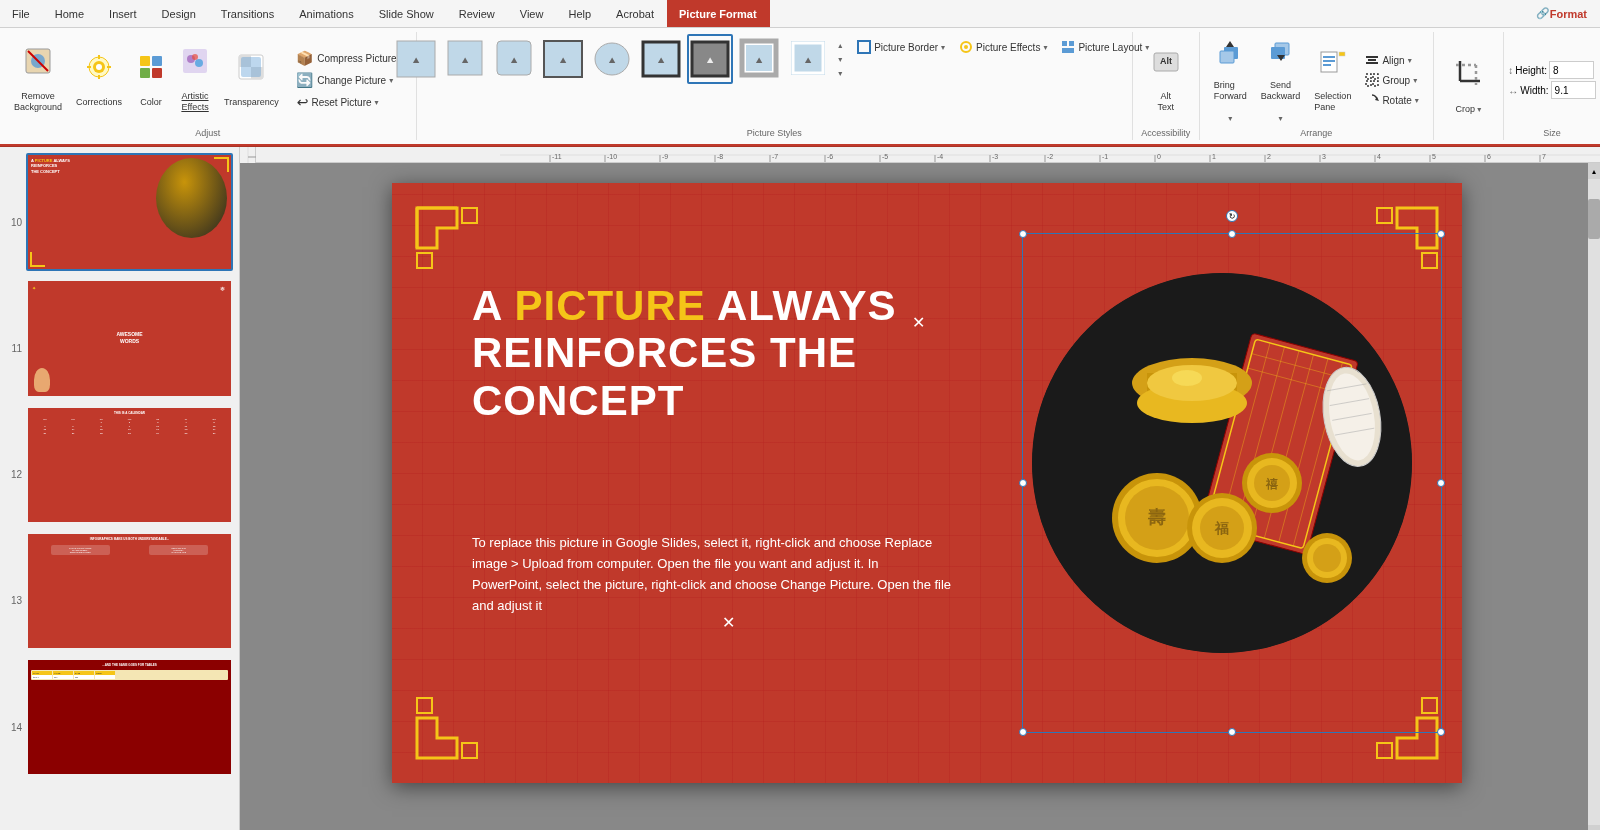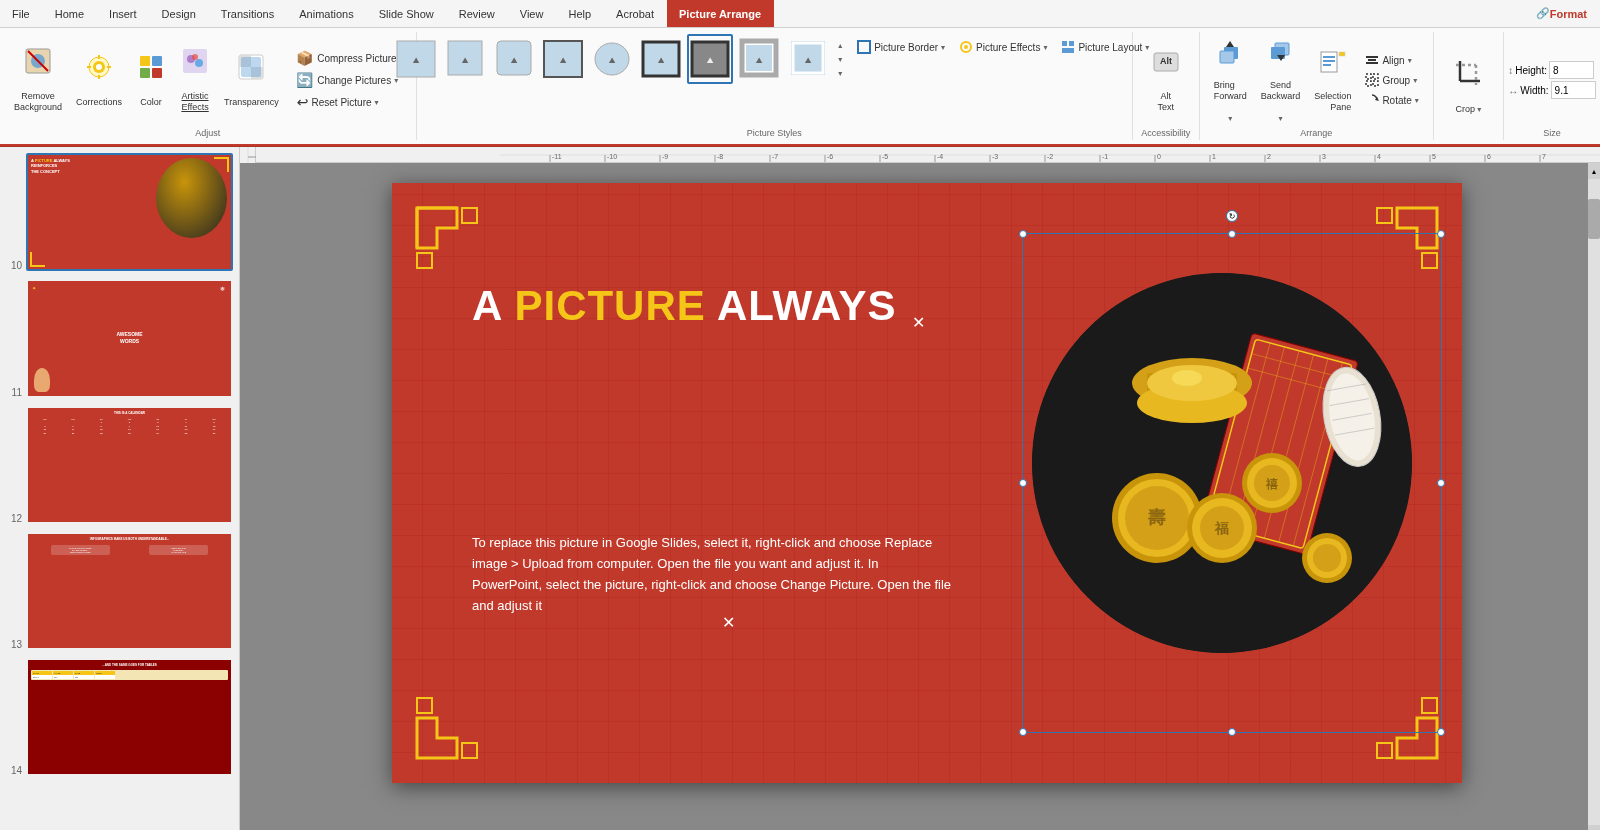--- a/index.html
+++ b/index.html
@@ -139,21 +139,21 @@
       border-right: 1px solid #ccc;
       overflow-y: auto;
       padding: 4px;
       display: flex;
       flex-direction: column;
       gap: 4px;
     }
 
     .slide-thumb {
       display: flex;
-      align-items: flex-end;
+      align-items: center;
       gap: 4px;
       cursor: pointer;
       padding: 2px;
     }
 
     .slide-num {
       font-size: 10px;
       color: #666;
       width: 16px;
       text-align: right;
@@ -403,21 +403,21 @@
     <div class="ribbon-tab">Home</div>
     <div class="ribbon-tab">Insert</div>
     <div class="ribbon-tab">Design</div>
     <div class="ribbon-tab">Transitions</div>
     <div class="ribbon-tab">Animations</div>
     <div class="ribbon-tab">Slide Show</div>
     <div class="ribbon-tab">Review</div>
     <div class="ribbon-tab">View</div>
     <div class="ribbon-tab">Help</div>
     <div class="ribbon-tab">Acrobat</div>
-    <div class="ribbon-tab active">Picture Arrange</div>
+    <div class="ribbon-tab active">Picture Format</div>
     <div class="ribbon-tab share-tab" style="margin-left:auto;">
       <span>🔗</span>
       <span>Format</span>
     </div>
   </div>
 
   <div class="ribbon-body">
 
     <div class="ribbon-group">
       <div class="ribbon-group-content">
@@ -479,21 +479,21 @@
           </div>
           <span style="font-size:9px;">Transparency</span>
         </div>
         <div style="display:flex;flex-direction:column;gap:2px;margin-left:4px;">
           <div class="ribbon-btn-small">
             <span class="icon-sm">📦</span>
             <span>Compress Pictures</span>
           </div>
           <div class="ribbon-btn-small">
             <span class="icon-sm">🔄</span>
-            <span>Change Pictures</span>
+            <span>Change Picture</span>
             <span class="dropdown-arrow">▾</span>
           </div>
           <div class="ribbon-btn-small">
             <span class="icon-sm">↩</span>
             <span>Reset Picture</span>
             <span class="dropdown-arrow">▾</span>
           </div>
         </div>
       </div>
       <div class="ribbon-group-label">Adjust</div>
@@ -642,21 +642,21 @@
         <div class="ribbon-btn">
           <div>
             <svg width="28" height="28" viewBox="0 0 28 28">
               <rect x="2" y="4" width="16" height="20" fill="white" stroke="#999" stroke-width="1"></rect>
               <rect x="4" y="8" width="12" height="2" fill="#5b9bd5"></rect>
               <rect x="4" y="12" width="12" height="2" fill="#5b9bd5"></rect>
               <rect x="4" y="16" width="8" height="2" fill="#5b9bd5"></rect>
               <rect x="20" y="4" width="6" height="4" fill="#f5c518" stroke="#ccc" stroke-width="0.5"></rect>
             </svg>
           </div>
-          <span style="font-size:9px;text-align:right;">Selection<br>Pane</span>
+          <span style="font-size:9px;text-align:left;">Selection<br>Pane</span>
         </div>
         <div style="display:flex;flex-direction:column;gap:2px;">
           <div class="ribbon-btn-small">
             <svg width="14" height="14" viewBox="0 0 14 14">
                 <rect x="1" y="3" width="12" height="2" fill="#333"></rect>
                 <rect x="3" y="6" width="8" height="2" fill="#333"></rect>
                 <rect x="1" y="9" width="12" height="2" fill="#333"></rect>
               </svg>
             <span>Align</span>
             <span class="dropdown-arrow">▾</span>
@@ -969,20 +969,21 @@
               <path d="M110,110 L110,70 L90,70 L90,90 L70,90 L70,110 Z" fill="none" stroke="#f5c518" stroke-width="3"></path>
               <rect x="50" y="95" width="15" height="15" fill="none" stroke="#f5c518" stroke-width="2"></rect>
               <rect x="95" y="50" width="15" height="15" fill="none" stroke="#f5c518" stroke-width="2"></rect>
             </svg>
           </div>
 
           <div class="slide-title-area">
             <div class="slide-title-line1">
               A <span class="slide-title-accent">PICTURE</span> ALWAYS
             </div>
+            <div class="slide-title-line2">REINFORCES THE CONCEPT</div>
           </div>
 
           <div class="slide-body-text">To replace this picture in Google Slides, select it, right-click and choose Replace image &gt; Upload from computer. Open the file you want and adjust it. In PowerPoint, select the picture, right-click and choose Change Picture. Open the file and adjust it</div>
 
           <div style="position:absolute;left:520px;top:130px;color:white;font-size:16px;">✕</div>
 
           <div style="position:absolute;left:330px;top:430px;color:white;font-size:16px;">✕</div>
 
           <div class="slide-image-area">
 

